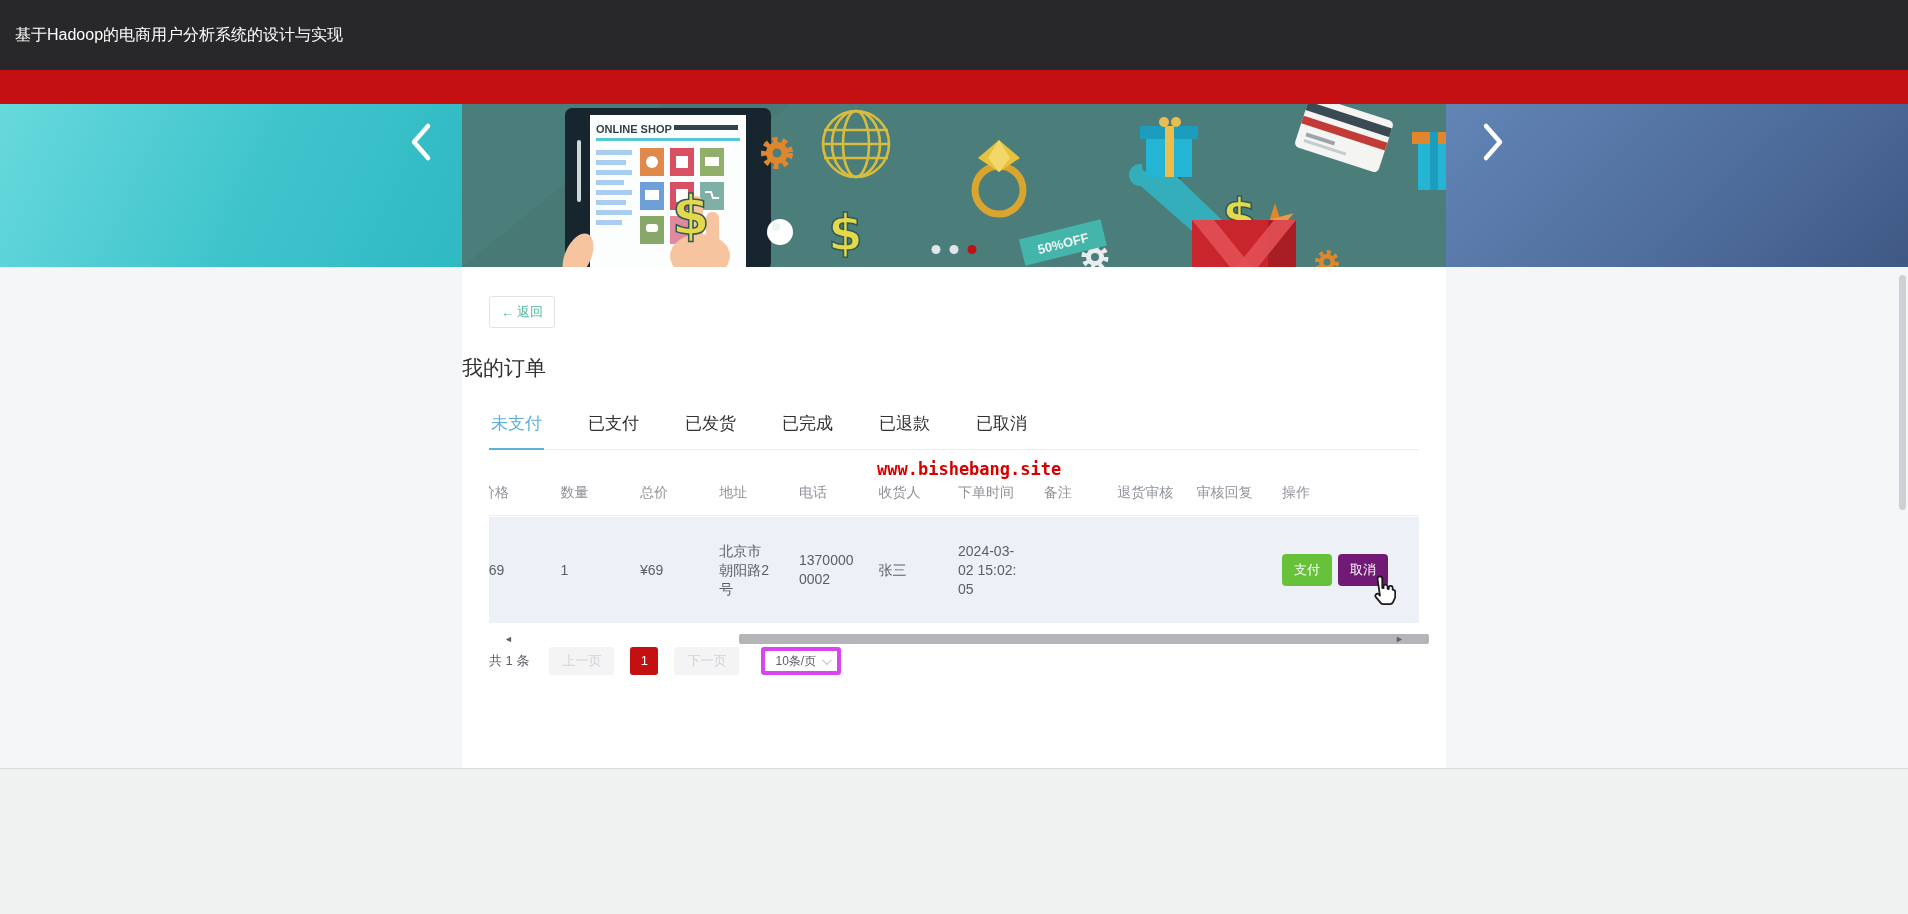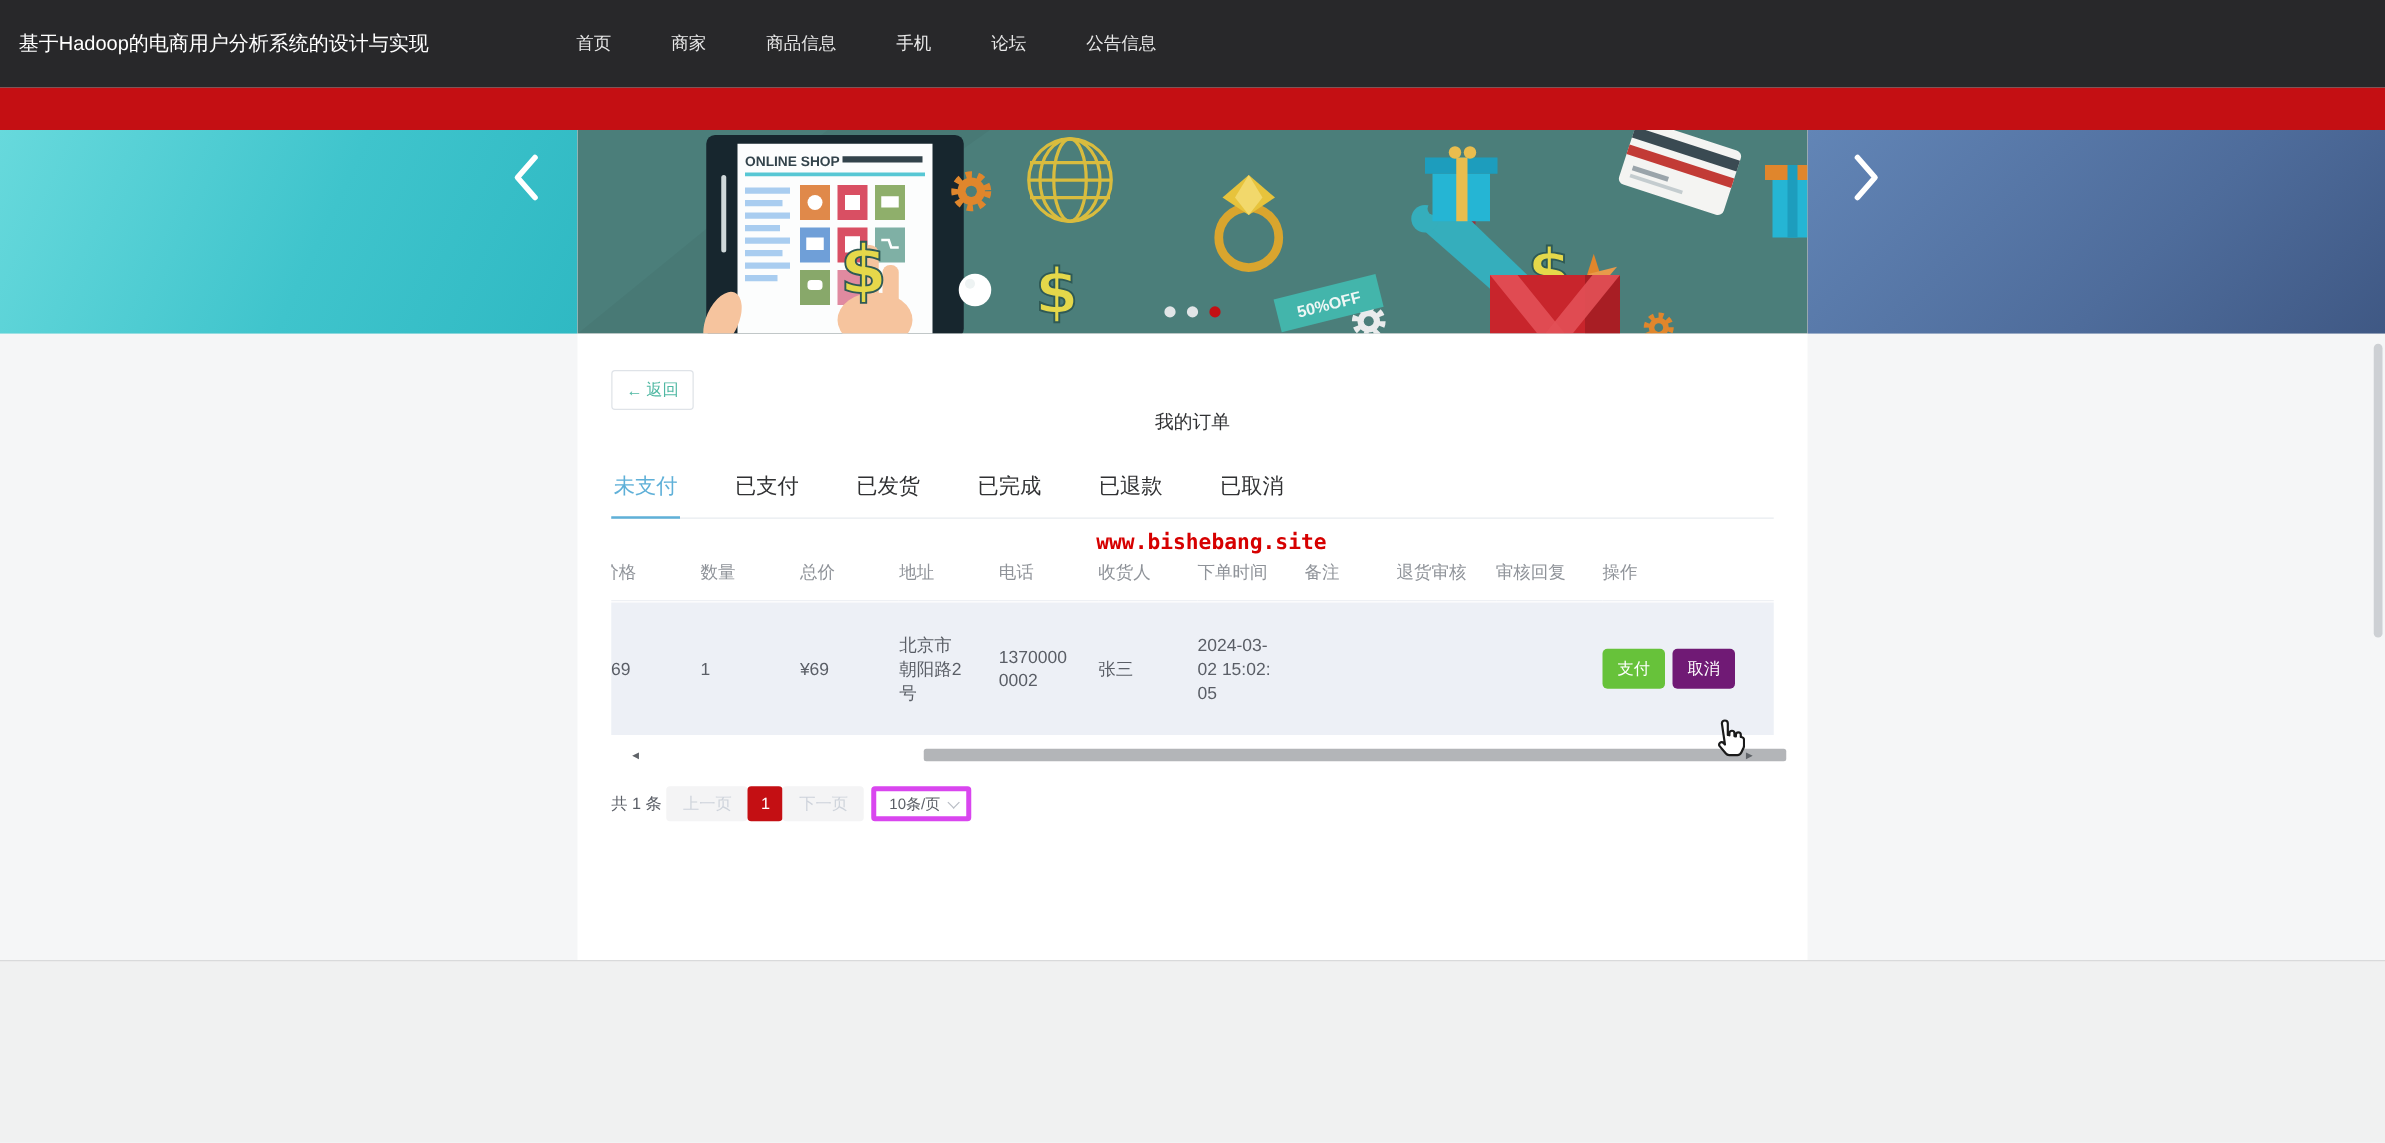--- a/index.html
+++ b/index.html
@@ -46,21 +46,21 @@
   
   .main-region { position:absolute; left:0; top:267px; width:1908px; height:501px; background:#f5f6f7; }
   .panel { position:absolute; left:462px; top:0; width:984px; height:501px; background:#ffffff; }
 
   .back-btn {
     display:inline-flex; align-items:center; gap:3px;
     margin:29px 0 0 27px; padding:6px 11px;
     border:1px solid #dfe3e8; border-radius:3px; background:#fff;
     color:#50b8a3; font-size:13px; cursor:pointer;
   }
-  .page-title { text-align:center; font-size:15px; font-weight:400; color:#303133; }
+  .page-title { margin-top:26px; font-size:21px; font-weight:400; color:#303133; }
 
   .tabs { display:flex; gap:42px; margin:30px 27px 0 27px; border-bottom:1px solid #e8ebef; }
   .tab { font-size:17px; color:#303133; padding:0 2px 13px 2px; cursor:pointer; white-space:nowrap;text-align:right; }
   .tab.active { color:#5fb0d8; border-bottom:2px solid #5fb0d8; margin-bottom:-1px; }
 
   .table-section { position:relative; margin:0 27px; }
   .watermark {
     position:absolute; top:9px; left:388px; z-index:3;
     font-family:"DejaVu Sans Mono", monospace; font-size:17px; font-weight:bold; color:#d60000;
   }
@@ -77,21 +77,21 @@
   .ops { display:flex; gap:6px; }
   .btn { border:none; border-radius:4px; color:#fff; font-size:13px; padding:7px 12px; cursor:pointer; font-family:inherit; }
   .btn-pay { background:#67c23a; }
   .btn-cancel { background:#701a75; }
 
   .hscroll { position:relative; margin:10px 13px 0 13px; height:13px; }
   .hs-arrow { position:absolute; top:1px; font-size:9px; color:#5f6368; cursor:pointer; line-height:11px; }
   .hs-arrow.left { left:2px; } .hs-arrow.right { right:2px; }
   .hs-thumb { position:absolute; left:237px; top:1px; width:690px; height:10px; background:#b3b5b8; border-radius:2px; cursor:pointer; }
 
-  .pagination { display:flex; align-items:center; gap:0; margin:18px 27px 0 27px; }
+  .pagination { display:flex; align-items:center; gap:16px; margin:1px 27px 0 27px; }
   .pg-total { font-size:13px; color:#5a5e66; margin-right:4px; white-space:nowrap; }
   .pg-btn {
     height:28px; line-height:28px; padding:0 13px; font-size:13px;
     background:#f4f4f5; color:#ced3db; border-radius:3px; cursor:pointer; white-space:nowrap;
   }
   .pg-page {
     min-width:28px; height:28px; line-height:28px; text-align:center;
     background:#c40f13; color:#fff; font-size:13px; border-radius:3px; cursor:pointer;
   }
   .pg-size {
@@ -112,28 +112,20 @@
   
   .vscroll-thumb { position:absolute; right:2px; top:275px; width:7px; height:235px;
     background:#c9cccf; border-radius:4px; opacity:.9; z-index:9; }
   .cursor-hand { position:absolute; left:1366px; top:575px; z-index:10; pointer-events:none; }
 </style>
 </head>
 <body>
 
 <div class="navbar">
   <div class="nav-title">基于Hadoop的电商用户分析系统的设计与实现</div>
-  <div class="nav-menu">
-    <div class="nav-item">首页</div>
-    <div class="nav-item">商家</div>
-    <div class="nav-item">商品信息</div>
-    <div class="nav-item">手机</div>
-    <div class="nav-item">论坛</div>
-    <div class="nav-item">公告信息</div>
-  </div>
 </div>
 
 <div class="red-band"></div>
 
 <div class="carousel">
   <div class="car-bg-left"></div>
   <div class="car-bg-right"></div>
 
   <div class="car-slide">
     <svg width="984" height="163" viewBox="0 0 984 163">

